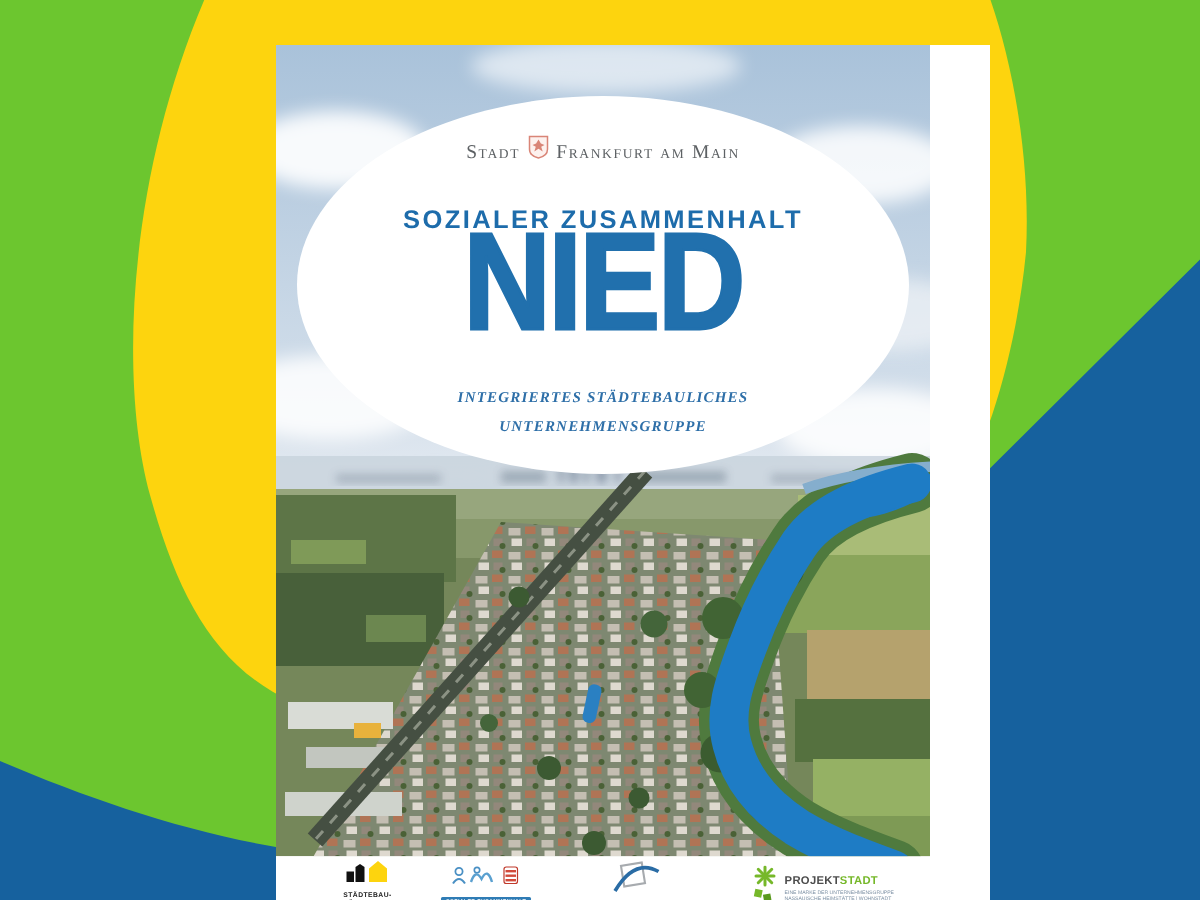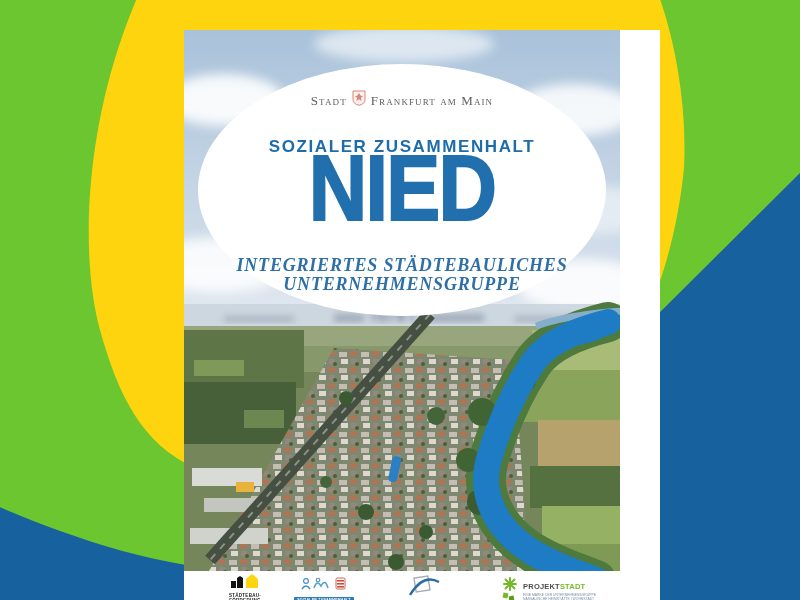--- a/index.html
+++ b/index.html
@@ -19,21 +19,21 @@
     font-family:"Liberation Serif",serif;font-variant:small-caps;font-size:13px;
     letter-spacing:1.1px;color:#5d6164;display:flex;align-items:center;justify-content:center;gap:5px;}
   .publisher .crest{display:inline-block;margin-top:-2px;}
 
   .program{position:absolute;top:73px;width:100%;text-align:center;
     font-size:17px;font-weight:800;letter-spacing:1.6px;color:#1d6cab;}
   .district{position:absolute;top:78px;width:100%;text-align:center;
     font-size:92px;line-height:92px;font-weight:900;color:#2170ad;
     -webkit-text-stroke:2px #2170ad;letter-spacing:-2px;transform:scaleX(.88);}
   .subtitle{position:absolute;top:192px;width:100%;text-align:center;
-    font-family:"Liberation Serif",serif;font-style:italic;font-size:18px;
+    font-family:"Liberation Serif",serif;font-style:italic;font-size:10px;
     line-height:19px;letter-spacing:.8px;color:#2e6fa8;font-weight:600;}
 
   
   .logostrip{position:absolute;left:0;top:541px;width:436px;height:42px;background:#fff;}
   .logo{position:absolute;top:0;height:42px;display:flex;flex-direction:column;align-items:center;justify-content:center;}
   .logo .t{text-align:center;}
 
   .lg1{left:28px;width:66px;}
   .lg1 .t1{font-size:4.5px;line-height:5px;font-weight:bold;color:#1a1a1a;letter-spacing:.3px;}
   .lg1 .t2{font-size:3.5px;line-height:4px;color:#9a9a9a;margin-top:1px;}

